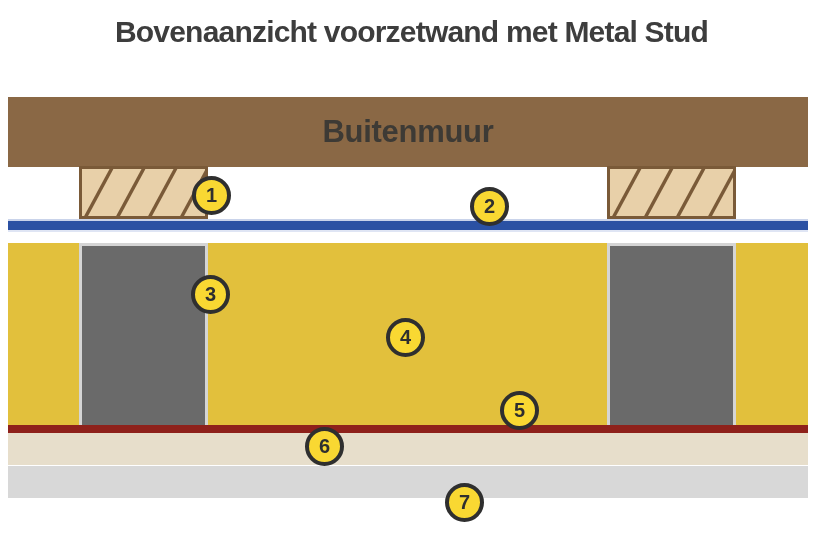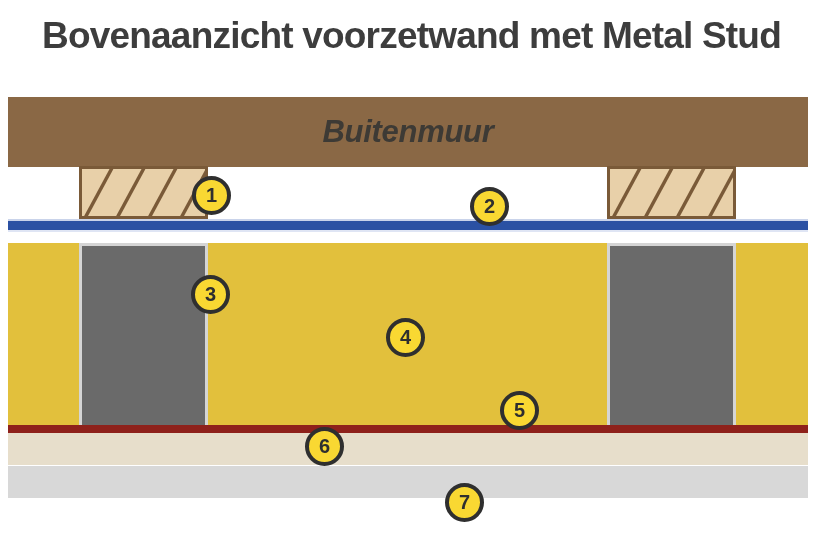--- a/index.html
+++ b/index.html
@@ -8,33 +8,32 @@
   #canvas {
     position:relative;
     width:823px; height:542px;
     background:var(--page_background,#fff);
     overflow:hidden;
   }
 
   .title {
     position:absolute; top:15px; left:0; width:100%;
     text-align:center;
-    font-size:37px; font-weight:bold; letter-spacing:-0.8px;
+    font-size:30px; font-weight:bold; letter-spacing:-0.8px;
     color:var(--title_text,#3a3a3a);
   }
 
   .outer-wall {
     position:absolute; left:8px; top:97px; width:800px; height:70px;
     background:var(--outer_wall,#8a6845);
     display:flex; align-items:center; justify-content:center;
   }
   .outer-wall-label {
     font-size:31px; font-weight:bold; letter-spacing:-0.3px;
     color:var(--outer_wall_label_text,#3d3a35);
-    font-style:italic;
   }
 
   .wood {
     position:absolute; top:166px; width:129px; height:55px;
   }
   #wood1 { left:79px; }
   #wood2 { left:607px; }
   .wood svg { display:block; width:100%; height:100%; }
   .wood rect { fill:var(--wood_fill,#e8d0a9); stroke:var(--wood_stroke,#7a5a38); stroke-width:3; }
   .wood line { stroke:var(--wood_stroke,#7a5a38); stroke-width:3.5; }

